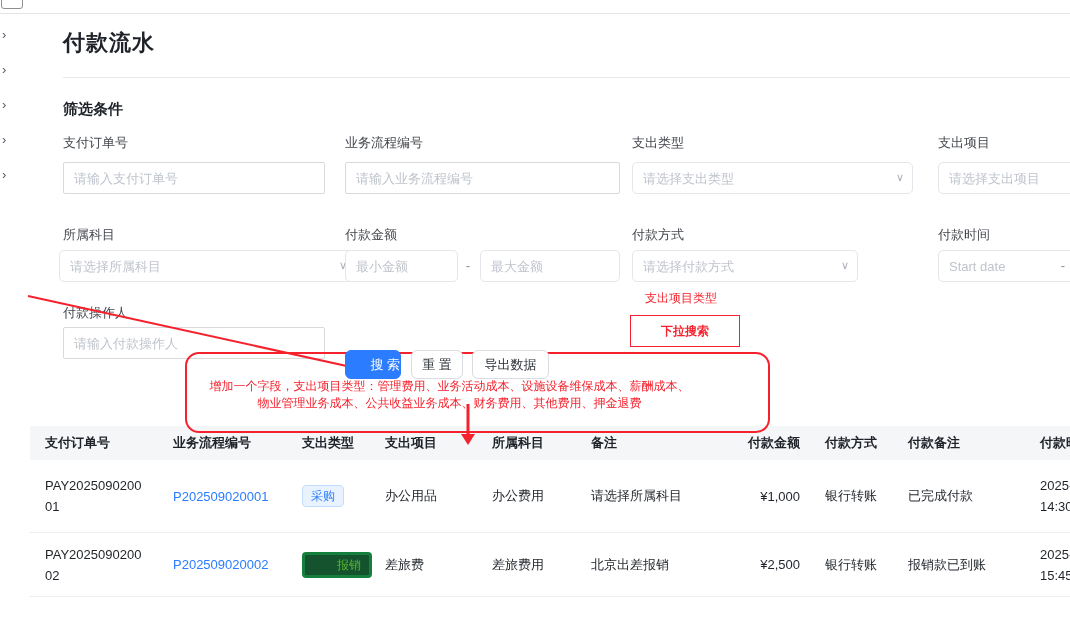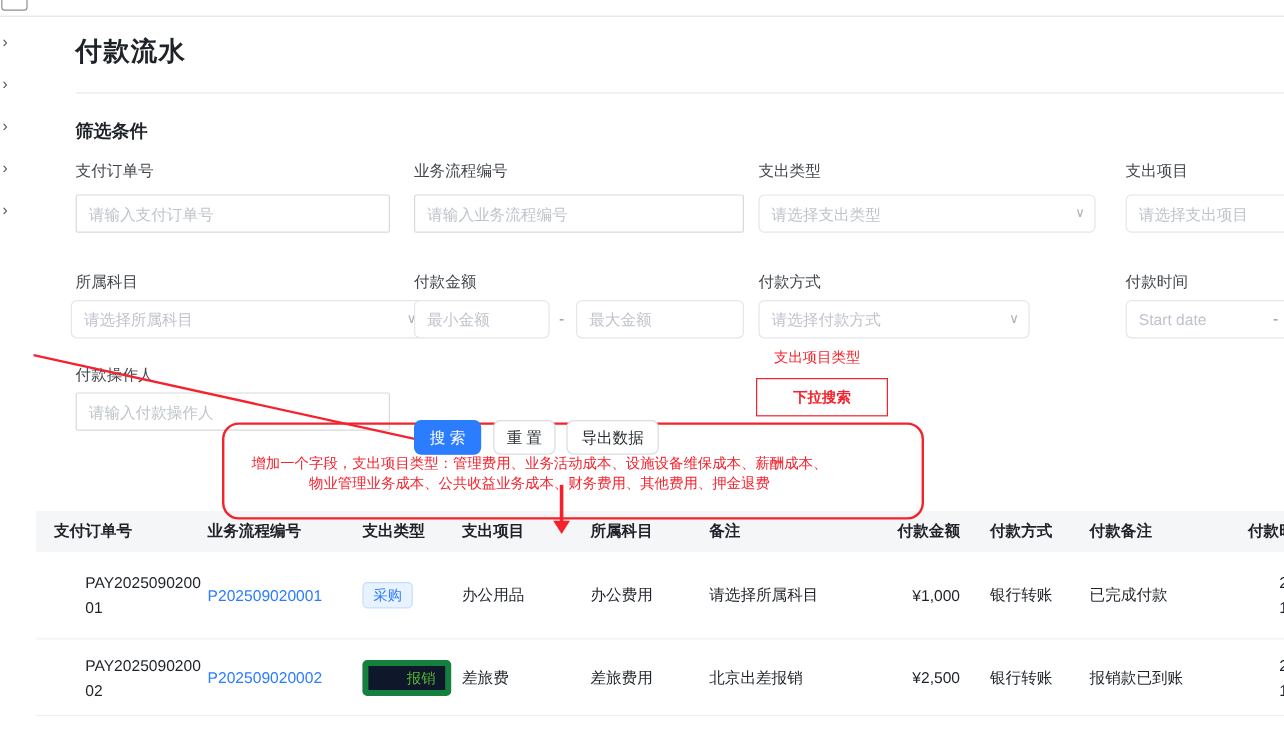--- a/index.html
+++ b/index.html
@@ -23,46 +23,46 @@
   .f-input, .f-select { border:1px solid #d9d9d9; border-radius:2px; background:#fff;
       font-size:13px; color:#4c1d95; padding:0 10px; height:32px; width:100%; outline:none; }
   .f-select { border:1px solid #e5e6eb; border-radius:5px; }
   .f-input::placeholder, .f-select::placeholder { color:#bfc4cc; }
   .sel-wrap { position:absolute; }
   .sel-wrap .chev { position:absolute; right:9px; top:9px; font-size:11px; color:#a9aeb8; pointer-events:none; }
   .range-sep { font-size:13px; color:#86909c; text-align:center; }
 
   .btn { position:absolute; height:29px; border-radius:6px; font-size:13px; text-align:center;
       line-height:27px; cursor:pointer; z-index:6; background:#fff; border:1px solid #d9dce1; color:#2a2f36; }
-  .btn.primary { background:#2b7cff; border:1px solid #2b7cff; color:#fff; }
+  .btn.primary { background:#2b7cff; border:1px solid #2b7cff; color:#fff;text-align:right; }
 
   
   .anno { color:#f5222d; z-index:5; }
   .anno-big-box { left:185px; top:352px; width:585px; height:81px; border:2.5px solid #f5222d;
       border-radius:14px; z-index:4; }
   .anno-note { left:185px; top:378px; width:529px; text-align:center; font-size:12px; line-height:17px; z-index:5; }
   .anno-small-box { left:630px; top:315px; width:110px; height:32px; border:1px solid #f5222d;
       font-size:12px; text-align:center; line-height:31px;font-weight:bold; }
   .anno-label { left:645px; top:290px; font-size:12px; }
   #anno-svg { left:0; top:0; width:1070px; height:618px; z-index:5; pointer-events:none; }
 
   
   .tbl { left:30px; top:426px; width:1070px; }
   .trow { display:grid; grid-template-columns:128px 129px 83px 107px 99px 142px 67px 108px 132px 60px;
       padding-left:15px; align-items:center; font-size:13px; }
   .thead { background:#f5f6f7; height:34px; font-weight:700; color:#1f2329; }
   .tbody-row { background:#fff; border-bottom:1px solid #ededed; }
   .r1 { height:73px; } .r2 { height:64px; } .r3 { height:60px; }
-  .cell-lines div { line-height:21px;margin-left:26px; }
+  .cell-lines div { line-height:21px; }
   .c-amount { text-align:right; }
   .c-method { padding-left:25px; }
   .link { color:#2b7cff; cursor:pointer; }
   .badge { display:inline-block; font-size:12px; line-height:18px; padding:1px 8px; border-radius:4px; }
   .badge.blue { background:#e9f3ff; color:#2b7cff; border:1px solid #c3ddff; }
-  .badge.green { background:#0f172a; color:#57b434; border:5px solid #15803d;padding-left:32px; }
+  .badge.green { background:#14532d; color:#57b434; border:3px solid #15803d;padding-left:32px; }
 </style>
 </head>
 <body>
 
 <div id="stage">
 
   <div class="abs corner-box"></div>
   <div class="abs topline"></div>
 
   <div class="abs side-chevron" style="top:28px">›</div>

